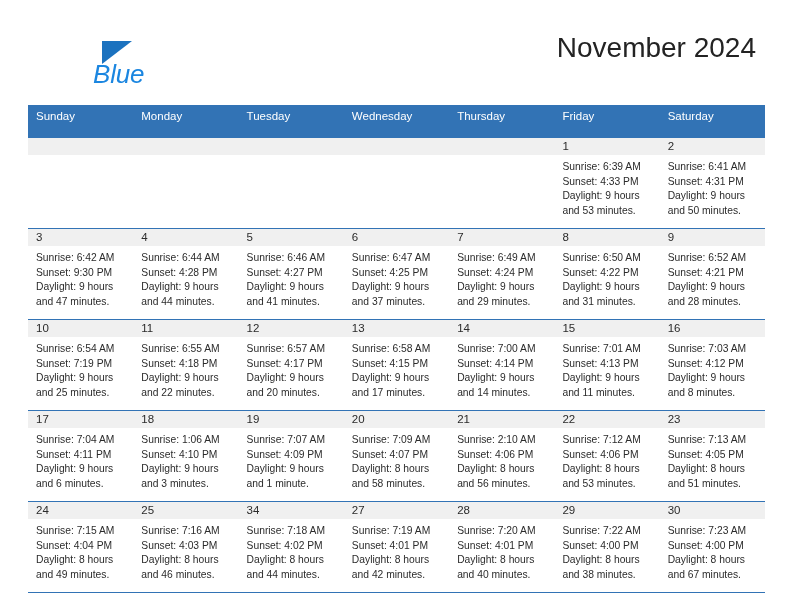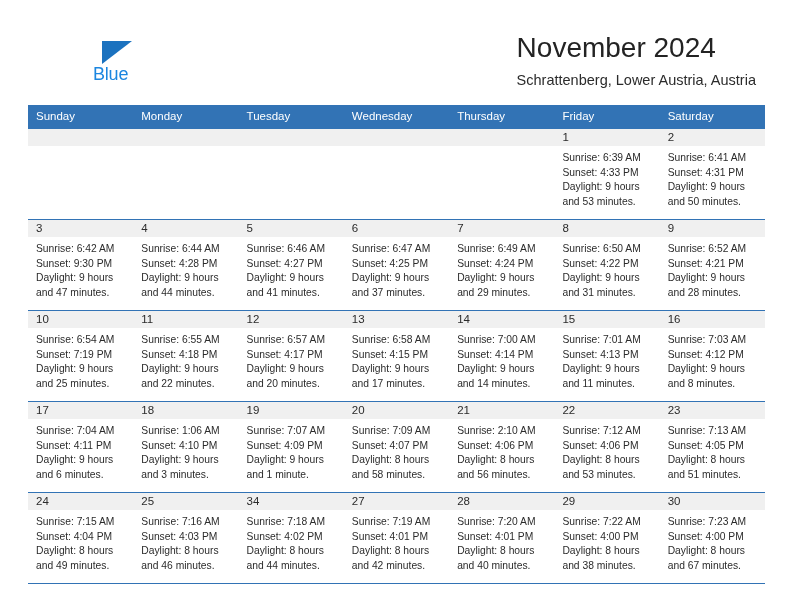--- a/index.html
+++ b/index.html
@@ -48,24 +48,25 @@
     top: 7px;
     width: 0;
     height: 0;
     border-left: 30px solid #1b72bf;
     border-bottom: 23px solid transparent;
   }
   .logo-blue {
     position: absolute;
     left: 62px;
     top: 26px;
-    font-size: 18px;
+    font-size: 26px;
     letter-spacing: -0.2px;
     color: #1b86e0;
     line-height: 28px;
+    font-style: italic;
   }
 
   .title-block {
     position: absolute;
     right: 36px;
     top: 30px;
     text-align: left;
   }
   .month-title {
     font-size: 28px;
@@ -95,21 +96,21 @@
     border-collapse: collapse;
     table-layout: fixed;
   }
 
   thead th {
     background: #3273b5;
     color: #ffffff;
     font-size: 11.5px;
     font-weight: normal;
     text-align: left;
-    padding: 5px 0 6px 8px;
+    padding: 5px 0 15px 8px;
     height: 11px;
     border: none;
   }
 
   tbody td {
     vertical-align: top;
     padding: 0;
     border: none;
     border-top: 1.5px solid #3273b5;
     background: #ffffff;
@@ -148,21 +149,20 @@
 
 <div class="page-header">
 
   <div class="logo">
     <span class="logo-tri"></span>
     <span class="logo-blue">Blue</span>
   </div>
 
   <div class="title-block">
     <div class="month-title">November 2024</div>
-    <div class="location-subtitle">Schrattenberg, Lower Austria, Austria</div>
   </div>
 
 </div>
 
 <div class="calendar">
   <table class="cal">
     <thead>
       <tr id="weekday-row">
           <th>Sunday</th>
           <th>Monday</th>

